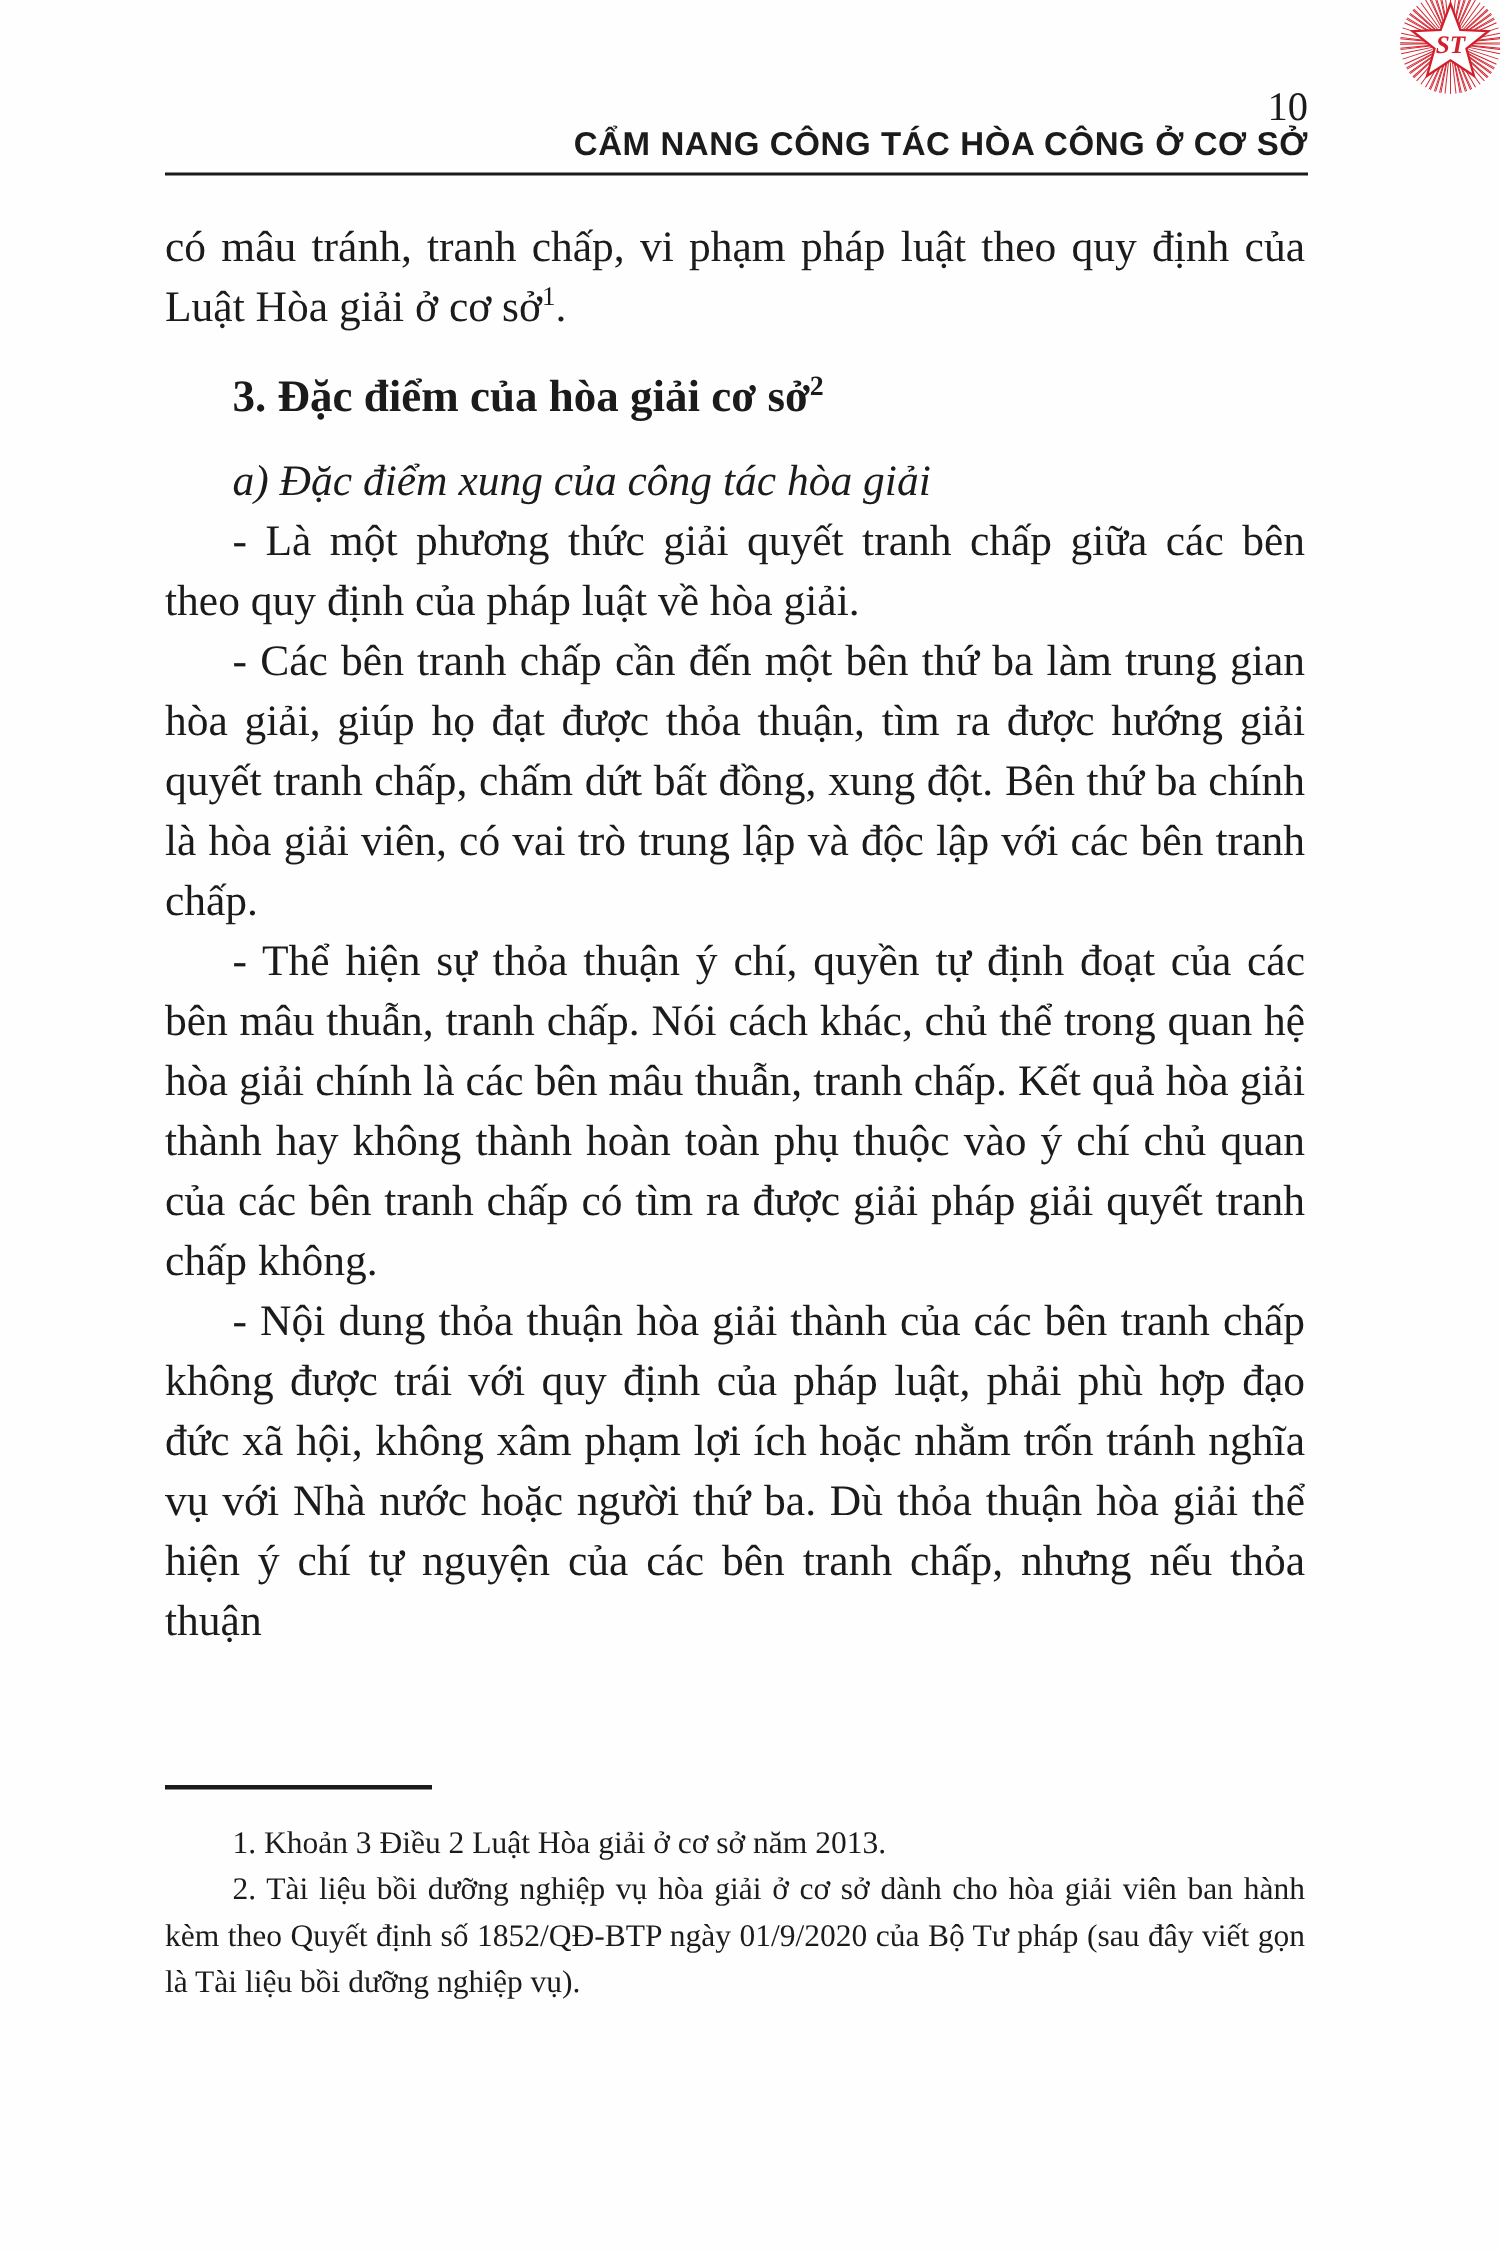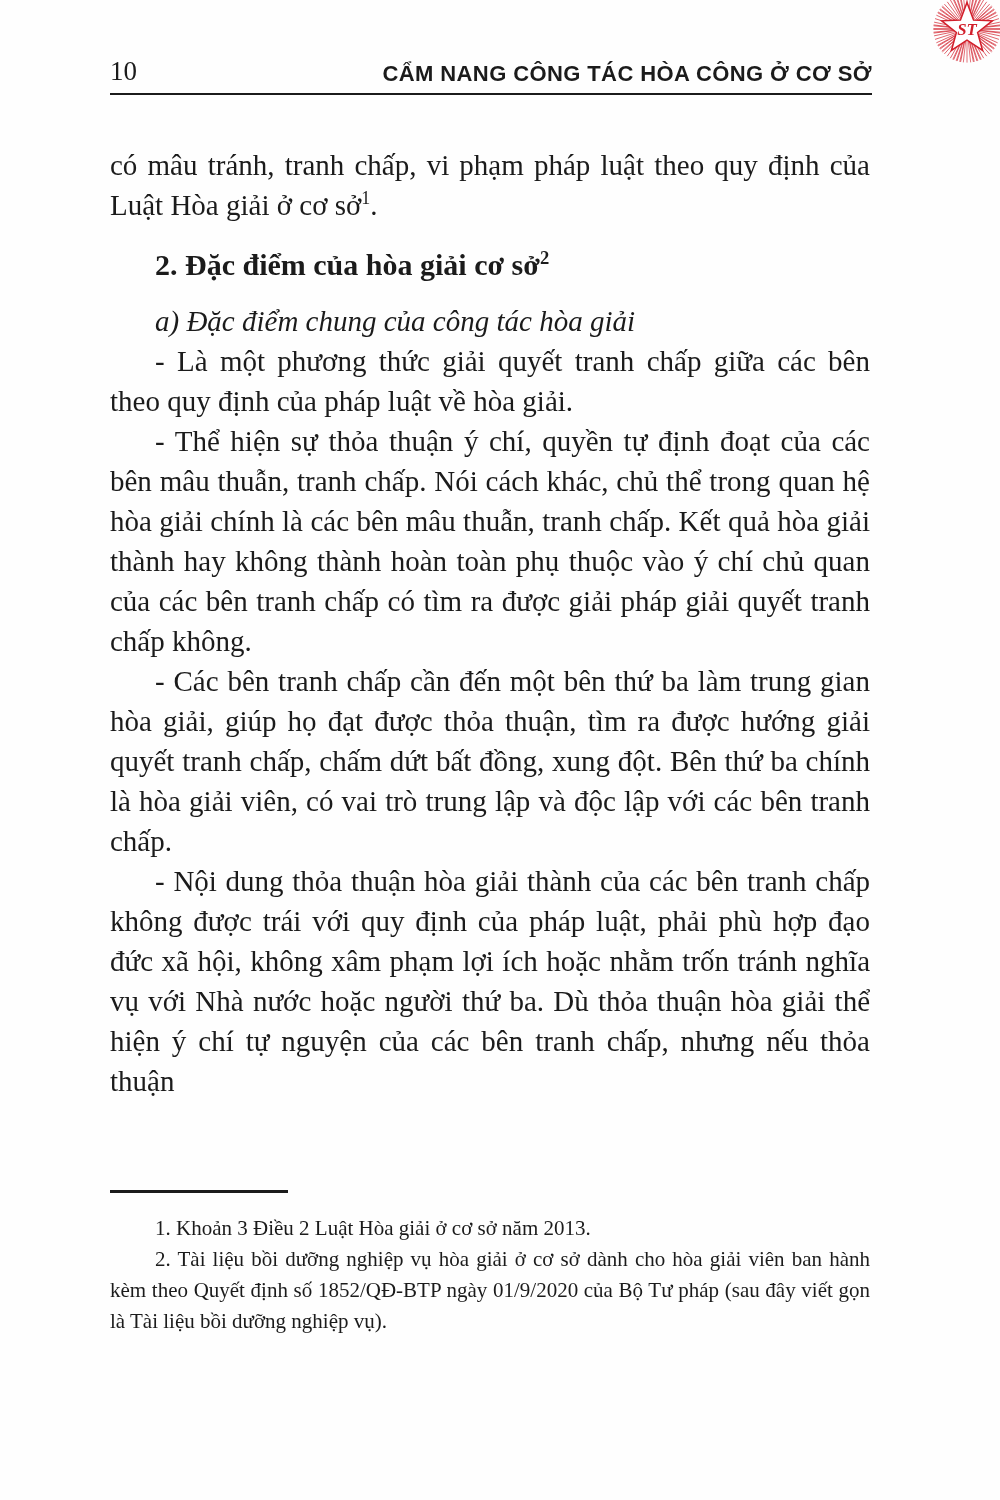--- a/index.html
+++ b/index.html
@@ -17,20 +17,21 @@
   .page-header {
     position: absolute;
     left: 110px;
     top: 58px;
     width: 762px;
     display: flex;
     justify-content: space-between;
     align-items: flex-end;
     border-bottom: 2px solid #1b1b1b;
     padding-bottom: 8px;
+    flex-direction: column;
   }
   .page-num {
     font-size: 27px;
     line-height: 1;
   }
   .running-title {
     font-family: "Liberation Sans", "DejaVu Sans", sans-serif;
     font-size: 22px;
     font-weight: 700;
     letter-spacing: 0.4px;
@@ -130,27 +131,27 @@
       <use href="#fan" transform="rotate(288 50 50)"></use>
       <use href="#fan" transform="rotate(324 50 50)"></use>
       <polygon points="50,12 59.4,37.1 86.1,38.3 65.2,54.9 72.3,80.7 50,66 27.7,80.7 34.8,54.9 13.9,38.3 40.6,37.1" fill="#ffffff" stroke="#d21f2b" stroke-width="2.2"></polygon>
       <text x="50" y="59" text-anchor="middle" fill="#d21f2b" font-family="Liberation Serif, serif" font-style="italic" font-weight="bold" font-size="24">ST</text>
     </svg>
   </div>
 
   <main class="body-text">
     <p class="para-cont"><span>có mâu tránh, tranh chấp, vi phạm pháp luật theo quy định của Luật Hòa giải ở cơ sở</span><sup class="fn-ref">1</sup><span>.</span></p>
 
-    <p class="section-heading"><span>2. Đặc điểm của hòa giải cơ sở</span><sup class="fn-ref">2</sup></p>
+    <p class="section-heading"><span>3. Đặc điểm của hòa giải cơ sở</span><sup class="fn-ref">2</sup></p>
 
-    <p class="subheading">a) Đặc điểm chung của công tác hòa giải</p>
+    <p class="subheading">a) Đặc điểm xung của công tác hòa giải</p>
 
     <p class="indent">- Là một phương thức giải quyết tranh chấp giữa các bên theo quy định của pháp luật về hòa giải.</p>
+    <p class="indent">- Các bên tranh chấp cần đến một bên thứ ba làm trung gian hòa giải, giúp họ đạt được thỏa thuận, tìm ra được hướng giải quyết tranh chấp, chấm dứt bất đồng, xung đột. Bên thứ ba chính là hòa giải viên, có vai trò trung lập và độc lập với các bên tranh chấp.</p>
     <p class="indent">- Thể hiện sự thỏa thuận ý chí, quyền tự định đoạt của các bên mâu thuẫn, tranh chấp. Nói cách khác, chủ thể trong quan hệ hòa giải chính là các bên mâu thuẫn, tranh chấp. Kết quả hòa giải thành hay không thành hoàn toàn phụ thuộc vào ý chí chủ quan của các bên tranh chấp có tìm ra được giải pháp giải quyết tranh chấp không.</p>
-    <p class="indent">- Các bên tranh chấp cần đến một bên thứ ba làm trung gian hòa giải, giúp họ đạt được thỏa thuận, tìm ra được hướng giải quyết tranh chấp, chấm dứt bất đồng, xung đột. Bên thứ ba chính là hòa giải viên, có vai trò trung lập và độc lập với các bên tranh chấp.</p>
     <p class="indent">- Nội dung thỏa thuận hòa giải thành của các bên tranh chấp không được trái với quy định của pháp luật, phải phù hợp đạo đức xã hội, không xâm phạm lợi ích hoặc nhằm trốn tránh nghĩa vụ với Nhà nước hoặc người thứ ba. Dù thỏa thuận hòa giải thể hiện ý chí tự nguyện của các bên tranh chấp, nhưng nếu thỏa thuận</p>
   </main>
 
   <footer class="footnotes">
     <div class="fn-rule"></div>
     <p>1. Khoản 3 Điều 2 Luật Hòa giải ở cơ sở năm 2013.</p>
     <p><span>2. </span><span class="italic">Tài liệu bồi dưỡng nghiệp vụ hòa giải ở cơ sở dành cho hòa giải viên</span><span> ban hành kèm theo Quyết định số 1852/QĐ-BTP ngày 01/9/2020 của Bộ Tư pháp (sau đây viết gọn là </span><span class="italic">Tài liệu bồi dưỡng nghiệp vụ</span><span>).</span></p>
   </footer>
 
 </div>

